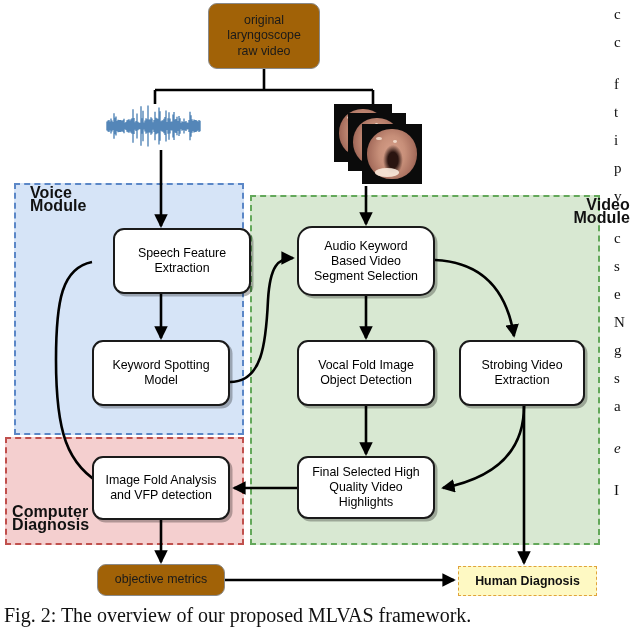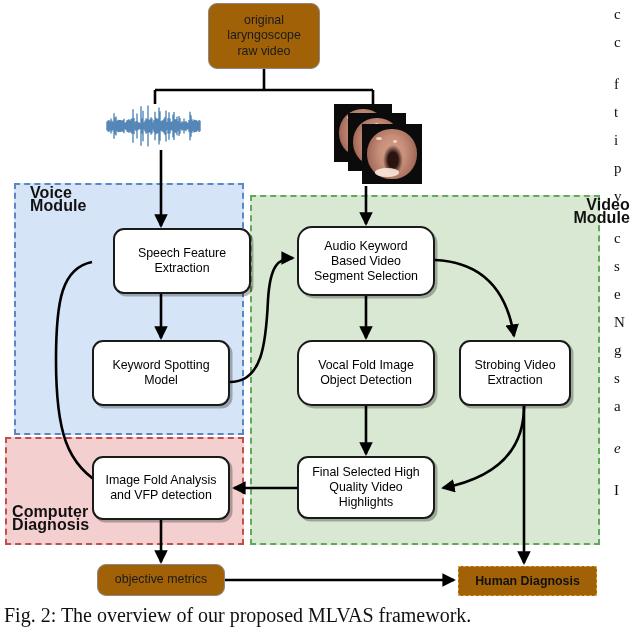--- a/index.html
+++ b/index.html
@@ -82,37 +82,37 @@
     justify-content: center;
     text-align: center;
     font-size: 12.4px;
     line-height: 15.5px;
     color: #1a1a1a;
   }
 
   .dashed-yellow {
     position: absolute;
     box-sizing: border-box;
-    background: #a16207;
+    background: #fef9c3;
     border: 1.8px dashed #e0a33a;
     display: flex;
     align-items: center;
     justify-content: center;
     text-align: left;
     font-size: 12.4px;
     font-weight: bold;
     color: #111111;
   }
 
   #box-original      { left: 208px; top: 3px;   width: 112px; height: 66px; }
   #box-speech        { left: 92px;  top: 228px; width: 138px; height: 66px; margin-left: 21px; }
   #box-keyword       { left: 92px;  top: 340px; width: 138px; height: 66px; }
   #box-audio-kw      { left: 297px; top: 226px; width: 138px; height: 70px; border-radius: 15px; }
-  #box-vocal-det     { left: 297px; top: 340px; width: 138px; height: 66px; border-radius: 15px; }
-  #box-strobing      { left: 459px; top: 340px; width: 112px; height: 66px; }
+  #box-vocal-det     { left: 297px; top: 340px; width: 138px; height: 66px; }
+  #box-strobing      { left: 459px; top: 340px; width: 126px; height: 66px; }
   #box-vfa           { left: 92px;  top: 456px; width: 138px; height: 64px; }
   #box-final         { left: 297px; top: 456px; width: 138px; height: 63px; align-items: center; }
   #box-objective     { left: 97px;  top: 564px; width: 128px; height: 32px; }
   #box-human         { left: 458px; top: 566px; width: 139px; height: 30px; }
 
   
   #wires {
     position: absolute;
     left: 0; top: 0;
     width: 640px; height: 630px;

